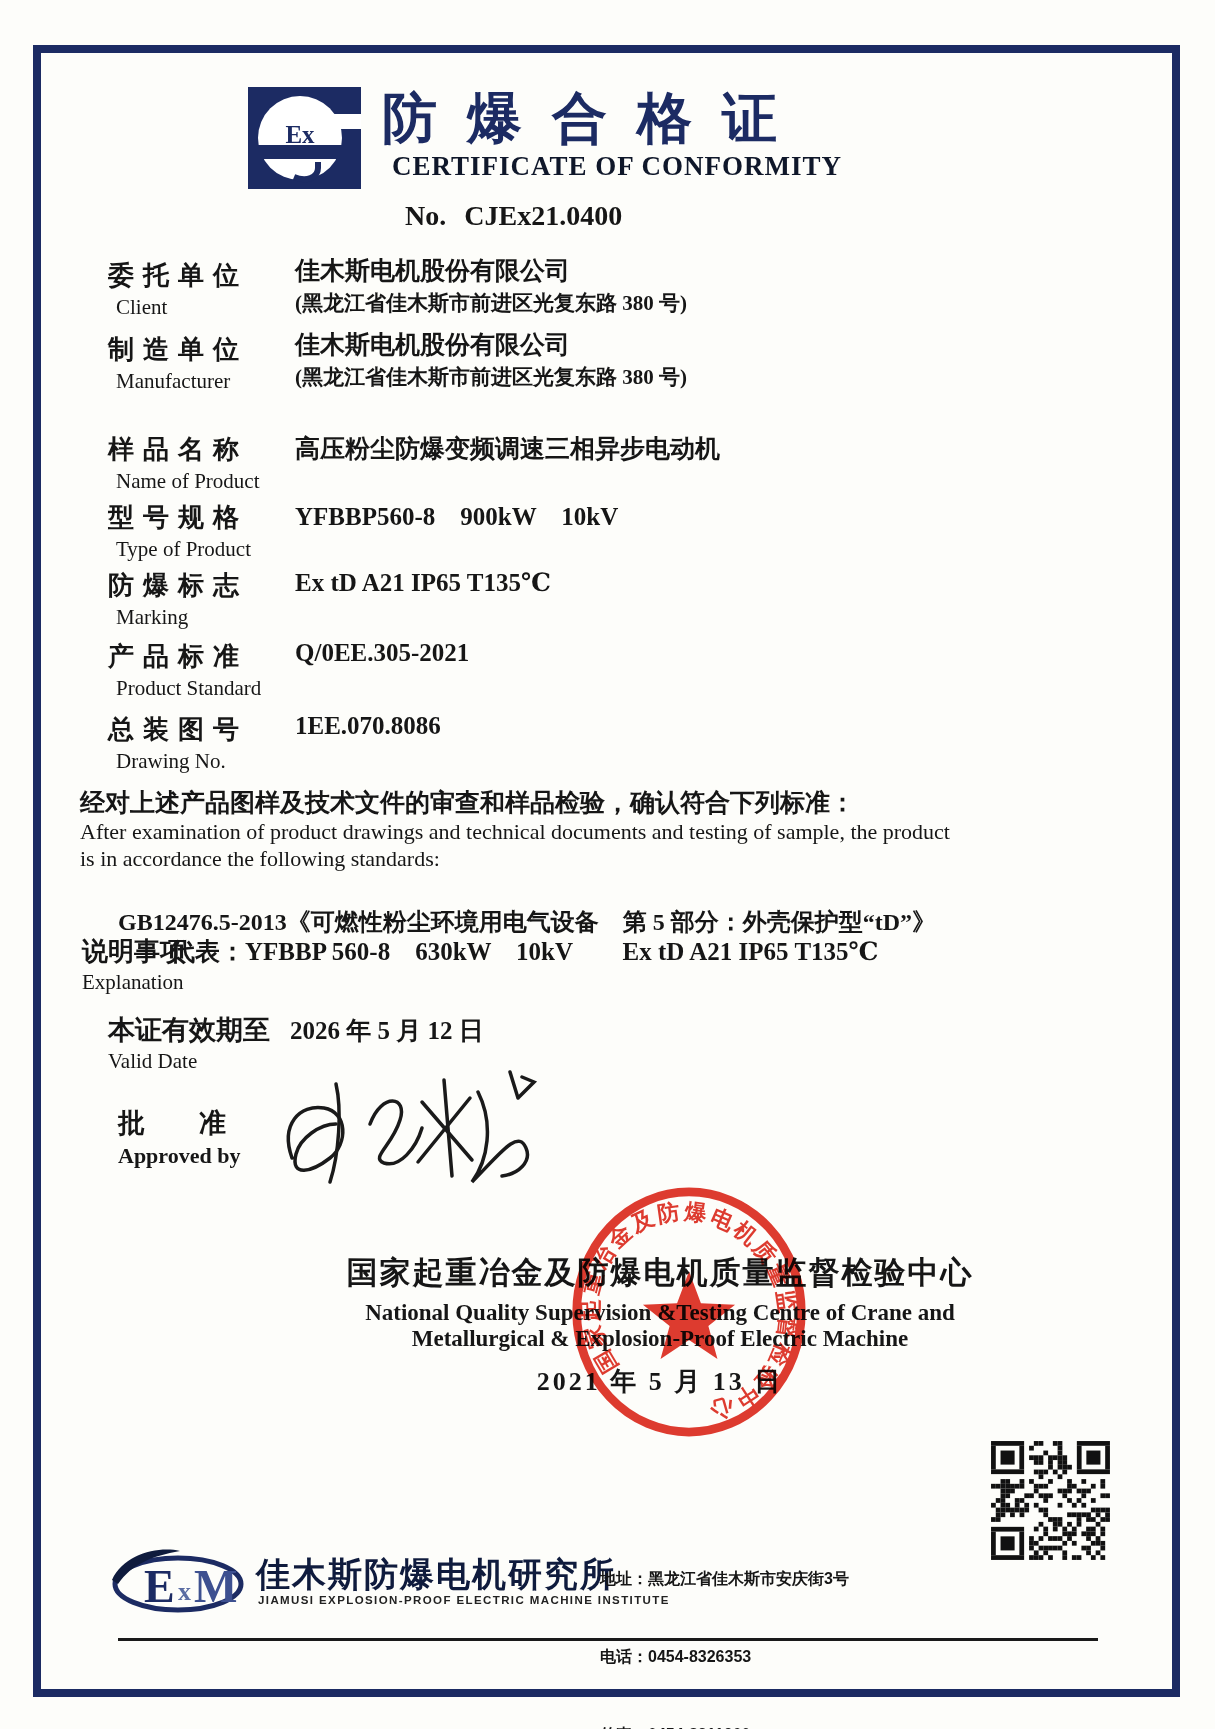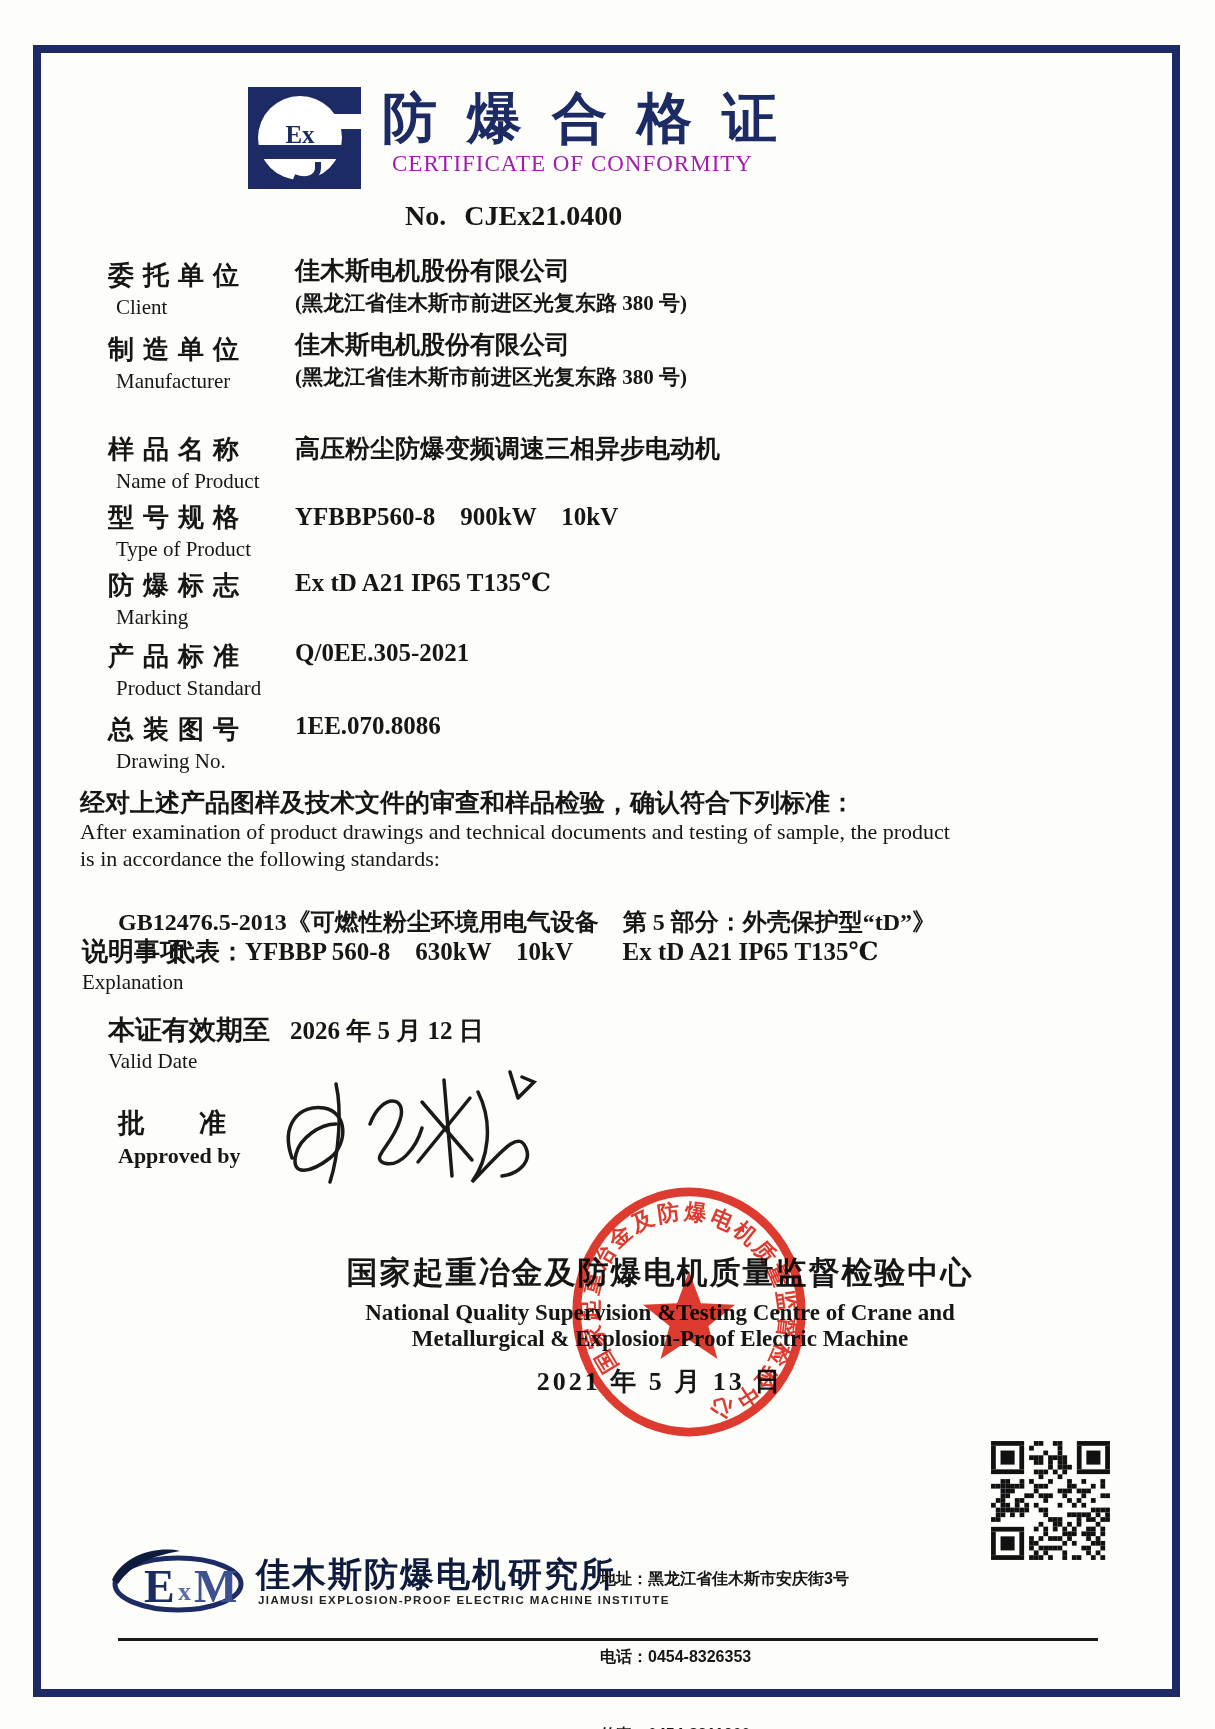--- a/index.html
+++ b/index.html
@@ -2,21 +2,21 @@
 <html><head>
 <meta charset="utf-8">
 <style>
   html,body{margin:0;padding:0;background:#e8e8e6;}
   .page{position:relative;width:1215px;height:1729px;margin:0 auto;background:#fdfdfa;
         font-family:"Liberation Serif","DejaVu Serif",serif;color:#161616;overflow:hidden;}
   .abs{position:absolute;}
   .frame{position:absolute;left:33px;top:45px;width:1131px;height:1636px;border:8px solid #1c2b63;}
   
   .title-cn{font-size:55px;font-weight:bold;color:#1c2b63;letter-spacing:30px;white-space:nowrap;}
-  .title-en{font-size:23px;font-weight:normal;color:#a21caf;letter-spacing:1px;white-space:nowrap;}
+  .title-en{font-size:27px;font-weight:bold;color:#0f172a;letter-spacing:1px;white-space:nowrap;}
   .no-line{font-size:28px;font-weight:bold;white-space:nowrap;}
   .no-line .no-val{margin-left:18px;}
   
   .lab-cn{position:absolute;left:108px;top:0;font-size:26px;font-weight:bold;letter-spacing:9px;white-space:nowrap;}
   .lab-en{position:absolute;left:116px;top:37px;font-size:21px;white-space:nowrap;}
   .val{position:absolute;left:295px;top:0;font-size:25px;font-weight:bold;white-space:nowrap;}
   .row-sub .val{top:-4px;}
   .val-sub{position:absolute;left:295px;top:31px;font-size:21px;font-weight:bold;white-space:nowrap;}
   .stmt-cn{font-size:25px;font-weight:bold;white-space:nowrap;}
   .stmt-en{font-size:22px;white-space:nowrap;}

